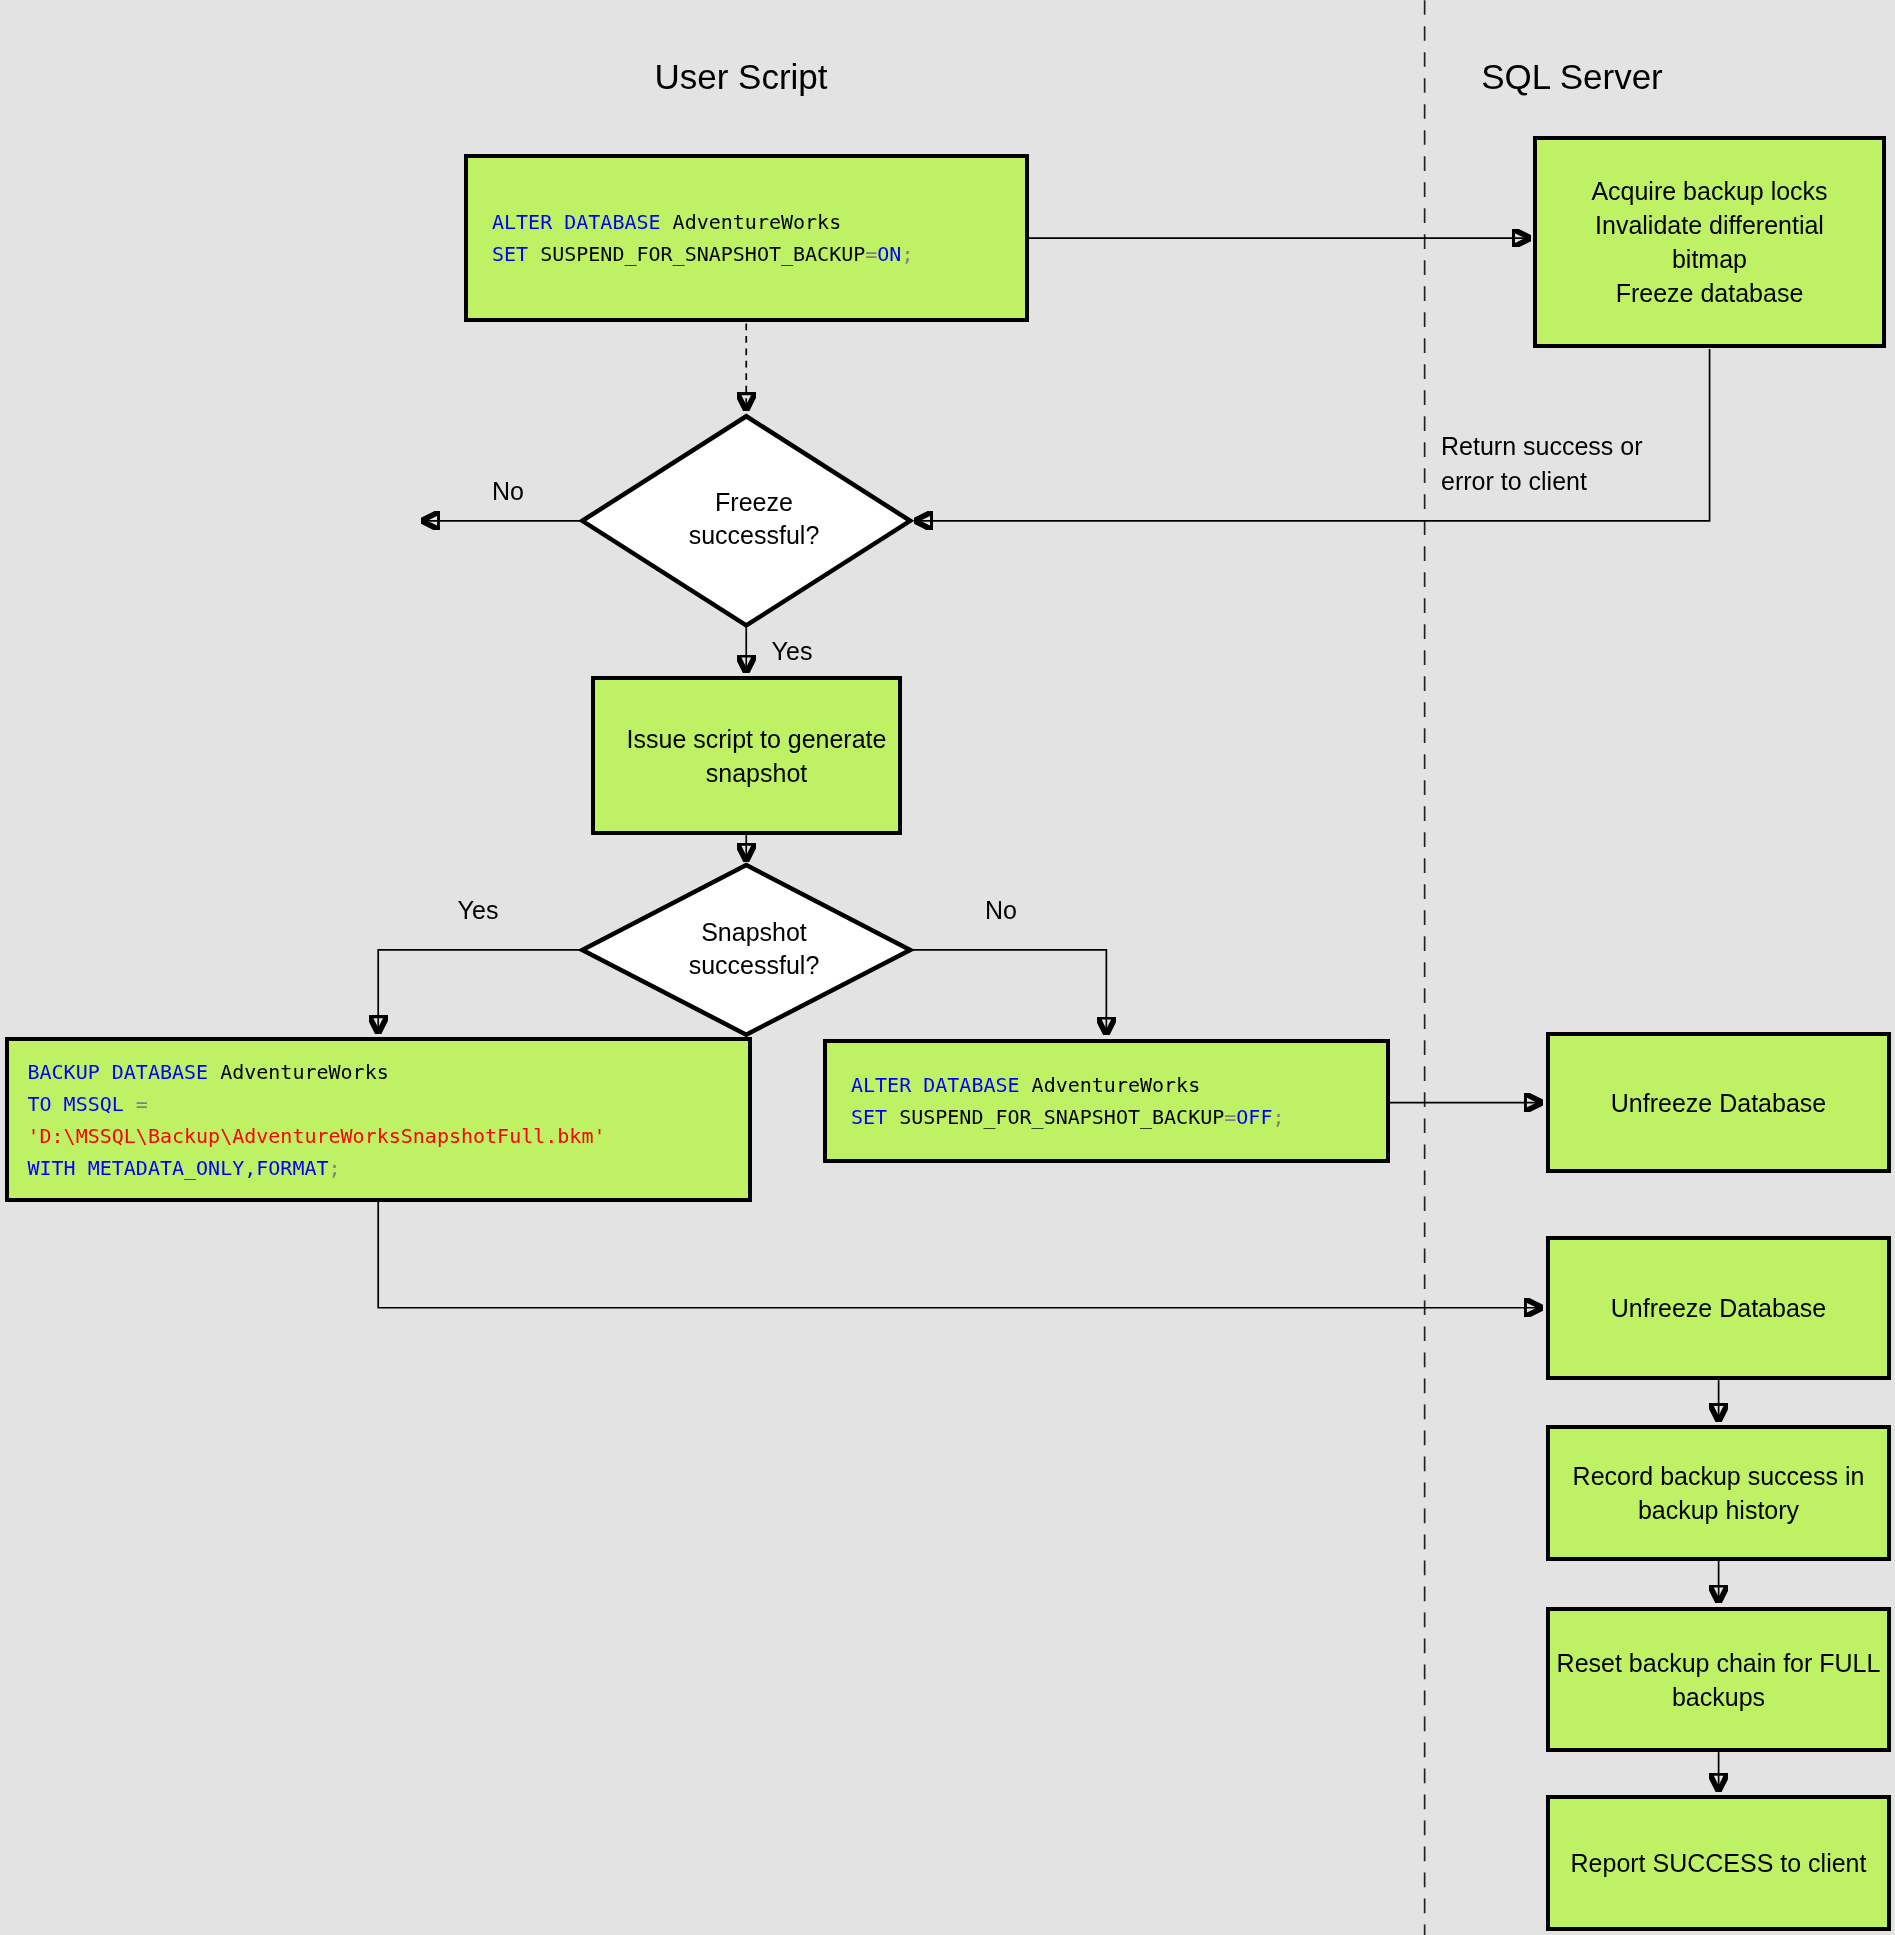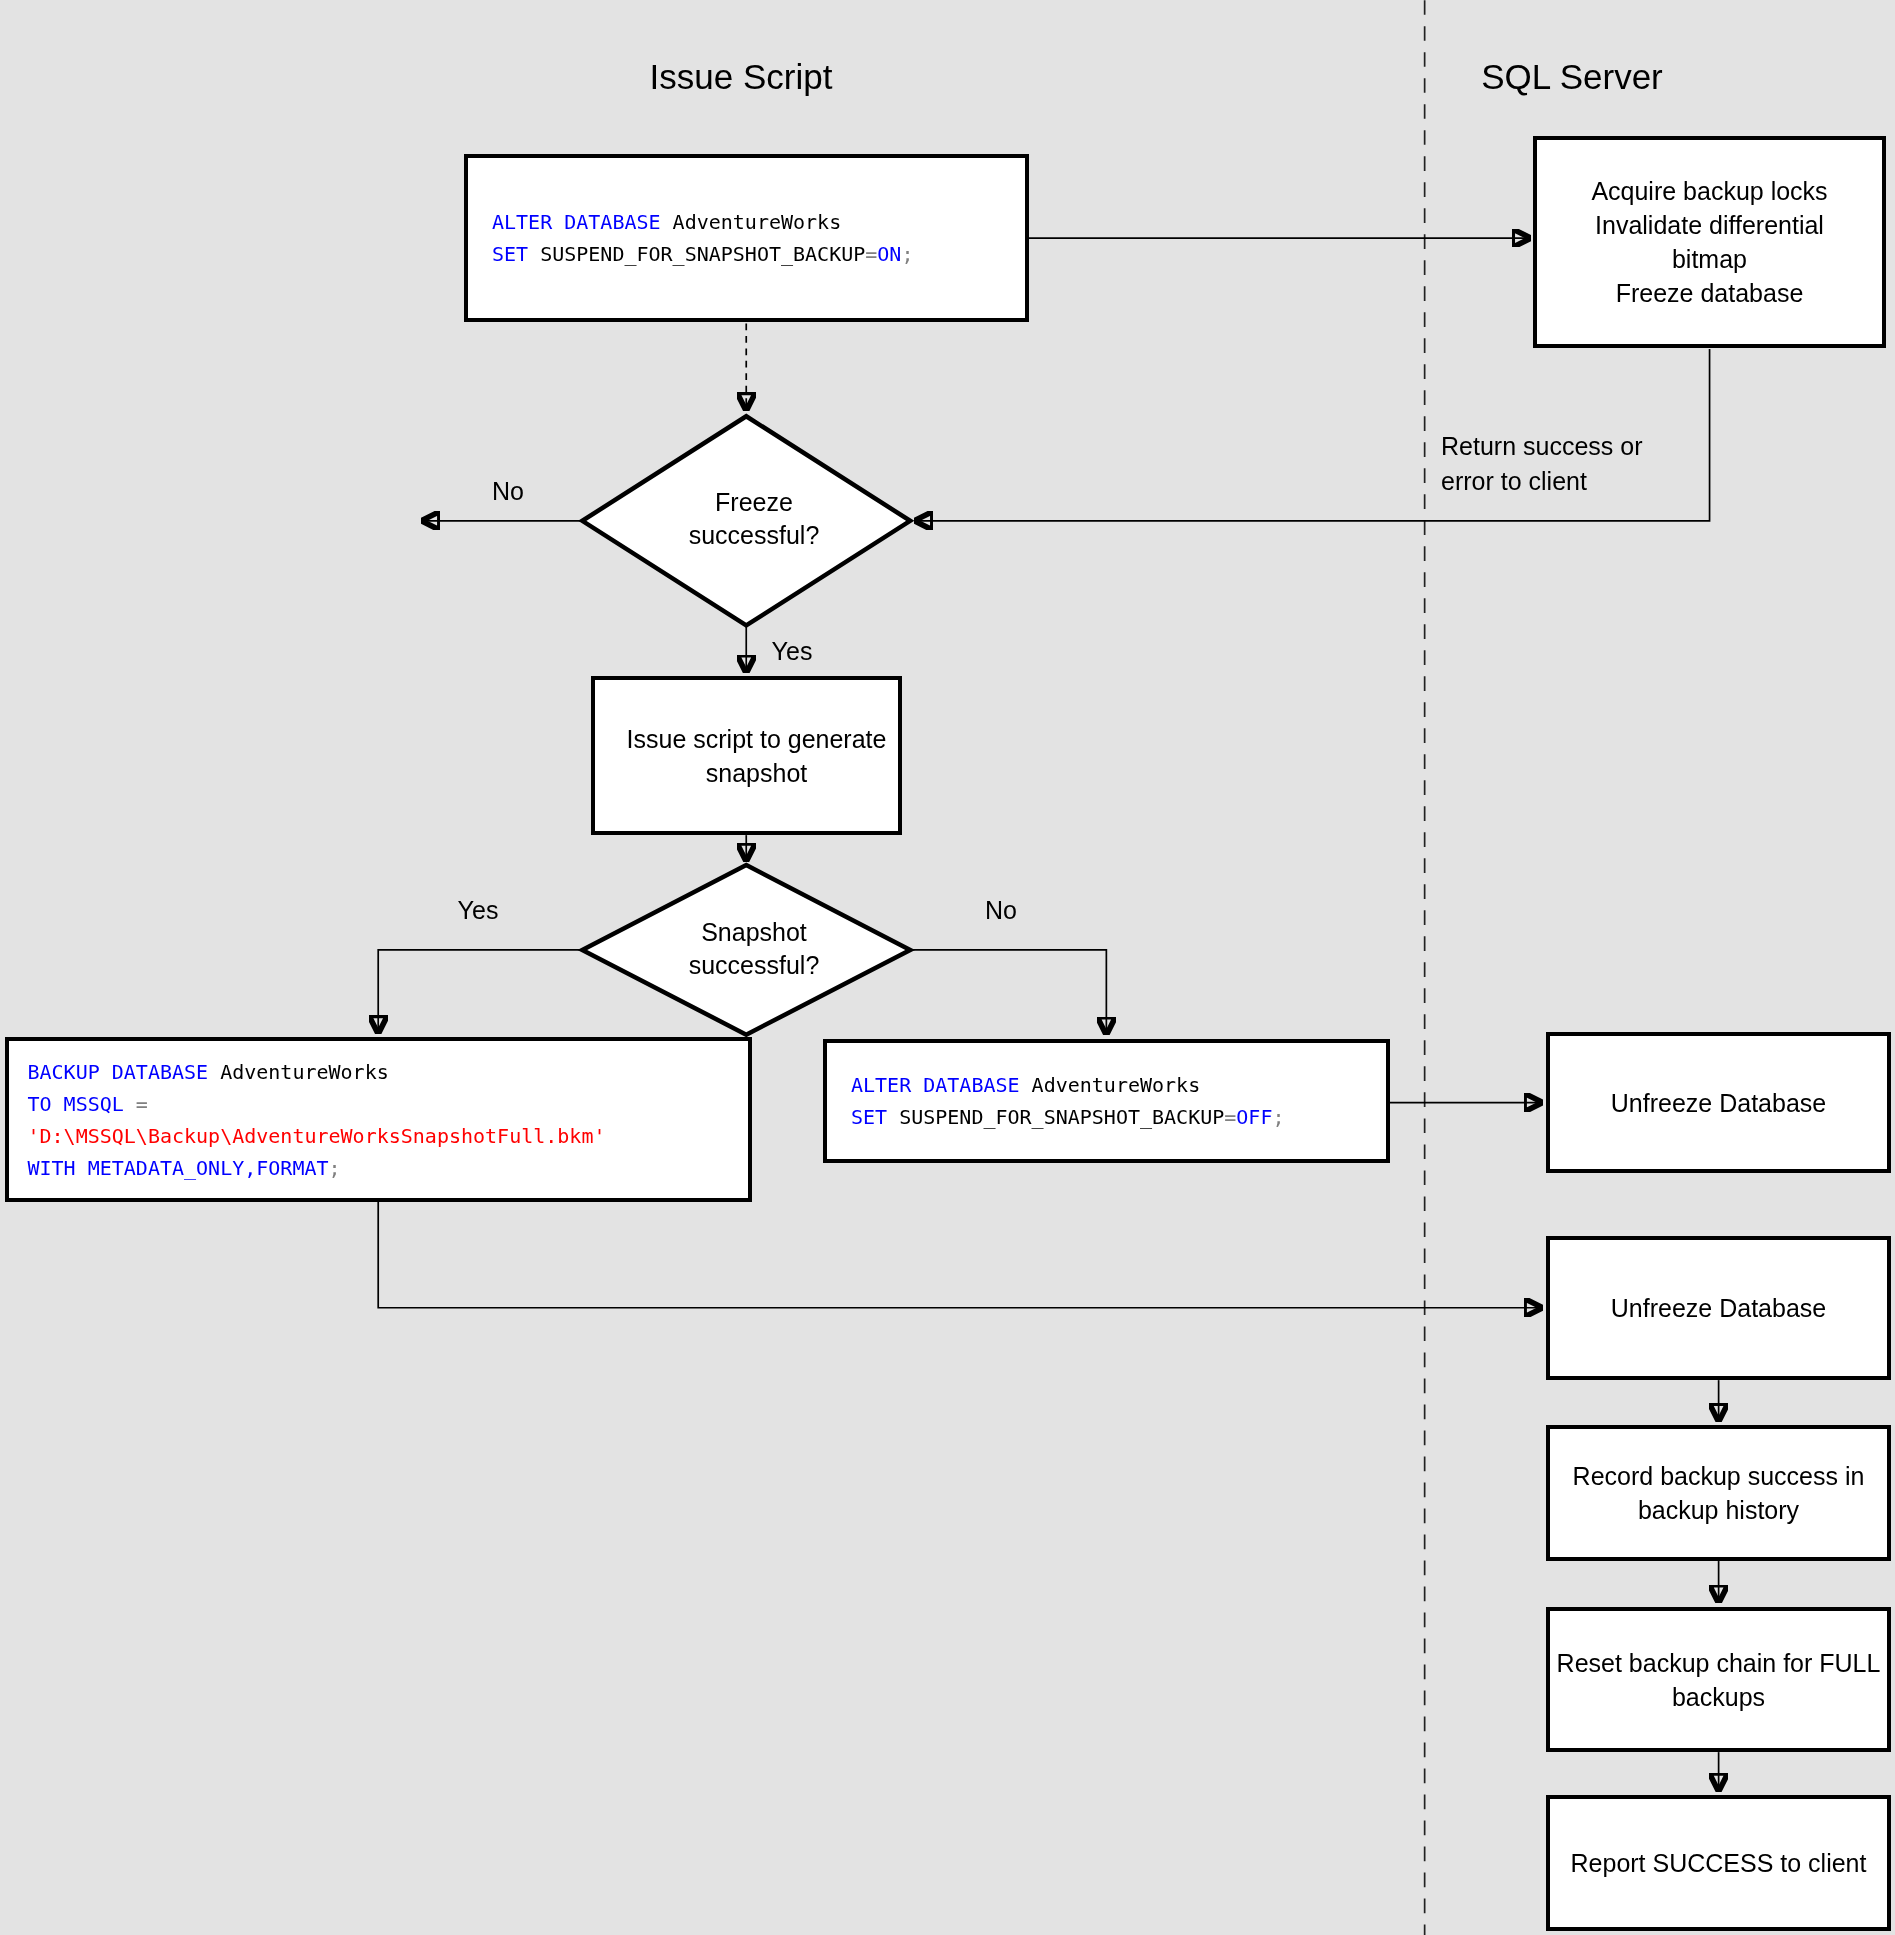--- a/index.html
+++ b/index.html
@@ -3,21 +3,21 @@
 <meta charset="utf-8">
 <style>
   html,body{margin:0;padding:0;}
   body{background:#e3e3e3;font-family:"Liberation Sans",sans-serif;}
   .stage{position:relative;width:1895px;height:1936px;background:#e3e3e3;overflow:hidden;}
   .wires{position:absolute;left:0;top:0;width:1895px;height:1936px;}
   .wires line,.wires path,.wires polyline{stroke:#000;stroke-width:3;fill:none;}
   .wires polygon.diamond{fill:#ffffff;stroke:#000;stroke-width:8;}
   .wires .lane-divider{stroke:#222;stroke-width:3;stroke-dasharray:26 20;}
   .title{position:absolute;transform:translateX(-50%);font-size:35px;line-height:40px;color:#000;white-space:nowrap;}
-  .box{position:absolute;background:#ffffff;border:4.5px solid #000;box-sizing:border-box;
+  .box{position:absolute;background:#bef264;border:4.5px solid #000;box-sizing:border-box;
        display:flex;flex-direction:column;justify-content:center;align-items:center;
        font-size:25px;line-height:34px;color:#000;text-align:center;}
   .box .tl{white-space:nowrap;}
   .codebox{align-items:flex-start;text-align:left;padding-left:24px;
        font-family:"DejaVu Sans Mono","Liberation Mono",monospace;font-size:20px;line-height:32px;}
   .codebox .cl{white-space:pre;}
   .kw{color:var(--kw,#0000ff);}
   .idtk{color:#000;}
   .op{color:var(--op,#808080);}
   .strtk{color:var(--str,#ff0000);}
@@ -64,21 +64,21 @@
     <polyline points="3040,2441 3040,2510" marker-end="url(#arr)"></polyline>
 
     <polyline points="3040,2761 3040,2831" marker-end="url(#arr)"></polyline>
 
     <polyline points="3040,3099 3040,3164" marker-end="url(#arr)"></polyline>
 
     <polygon class="diamond" points="1320,736 1610,921 1320,1106 1030,921"></polygon>
     <polygon class="diamond" points="1320,1530 1610,1680 1320,1830 1030,1680"></polygon>
   </svg>
 
-  <div class="title" style="left:741px;top:57px;">Issue Script</div>
+  <div class="title" style="left:741px;top:57px;">User Script</div>
   <div class="title" style="left:1572px;top:57px;">SQL Server</div>
 
   <div class="box codebox" style="left:464px;top:154px;width:565px;height:168px;">
     <div class="cl"><span class="kw">ALTER DATABASE</span><span class="idtk"> AdventureWorks</span></div>
     <div class="cl"><span class="kw">SET</span><span class="idtk"> SUSPEND_FOR_SNAPSHOT_BACKUP</span><span class="op">=</span><span class="kw">ON</span><span class="op">;</span></div>
   </div>
 
   <div class="box" style="left:1533px;top:136px;width:353px;height:212px;">
     <div class="tl">Acquire backup locks</div>
     <div class="tl">Invalidate differential</div>

